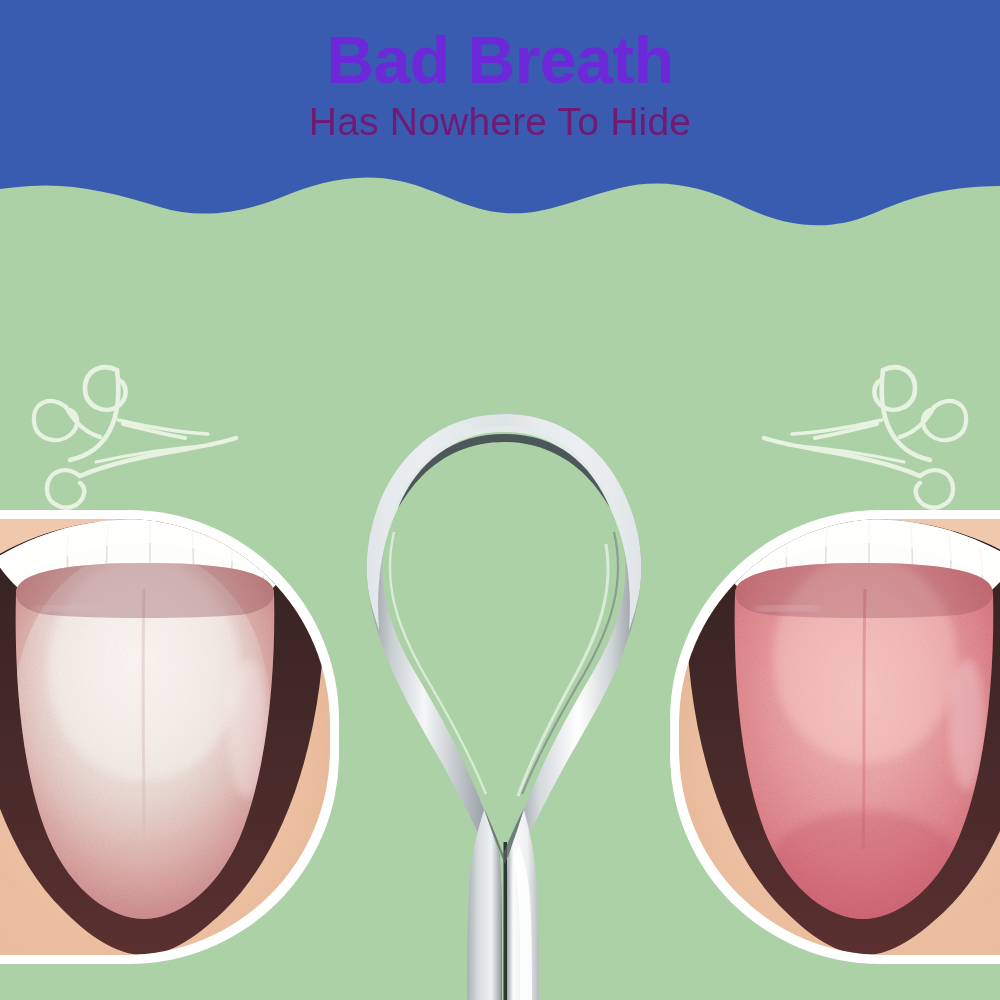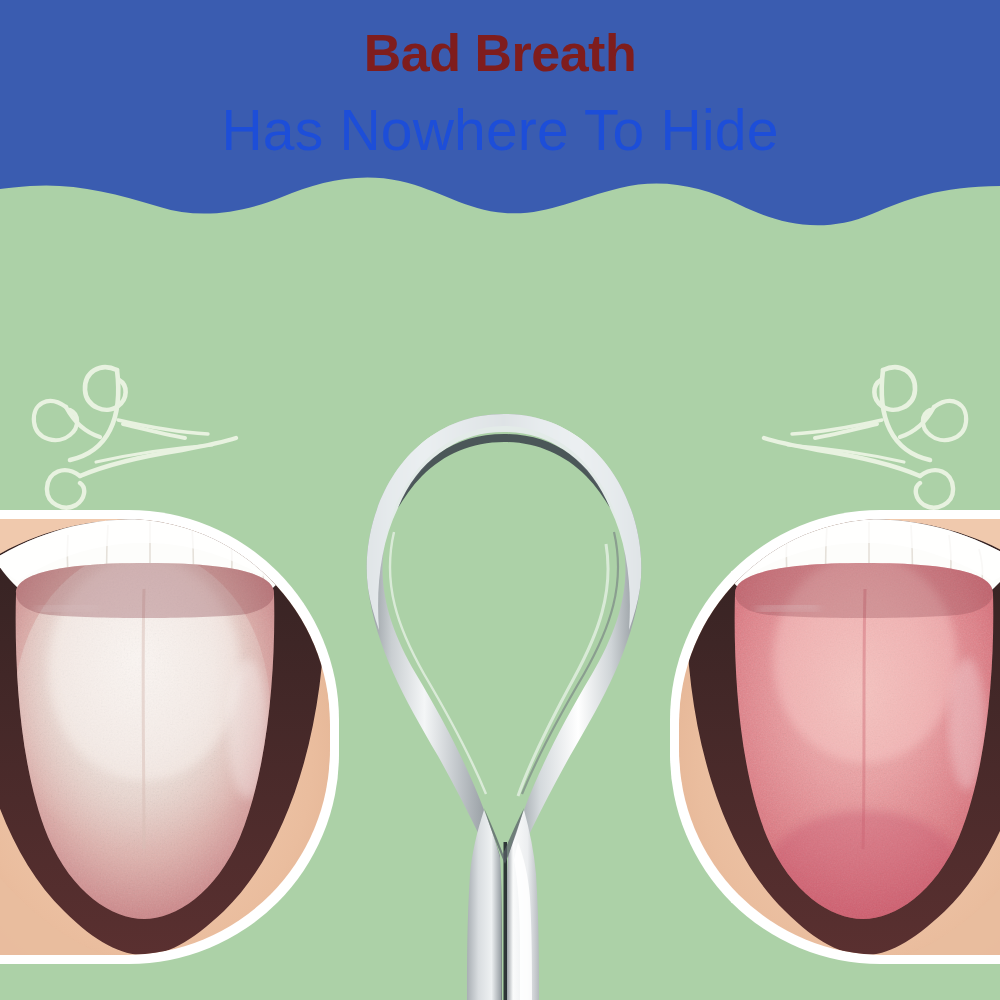--- a/index.html
+++ b/index.html
@@ -32,31 +32,31 @@
     position: absolute;
     left: 0; top: 0;
     width: 1000px;
     text-align: center;
     z-index: 3;
     pointer-events: none;
   }
   .headline {
     margin: 0;
     padding-top: 27px;
-    color: #7f1d1d;
-    font-size: 52px;
+    color: #6d28d9;
+    font-size: 66px;
     font-weight: 700;
     letter-spacing: -0.5px;
     line-height: 1.02;
   }
   .subheadline {
-    margin: 13px;
+    margin: 0;
     padding-top: 8px;
-    color: #1d4ed8;
-    font-size: 57px;
+    color: #701a75;
+    font-size: 39px;
     font-weight: 400;
     letter-spacing: 0.2px;
     line-height: 1.05;
   }
 
   
   .claim {
     position: absolute;
     left: 90px;
     top: 262px;

